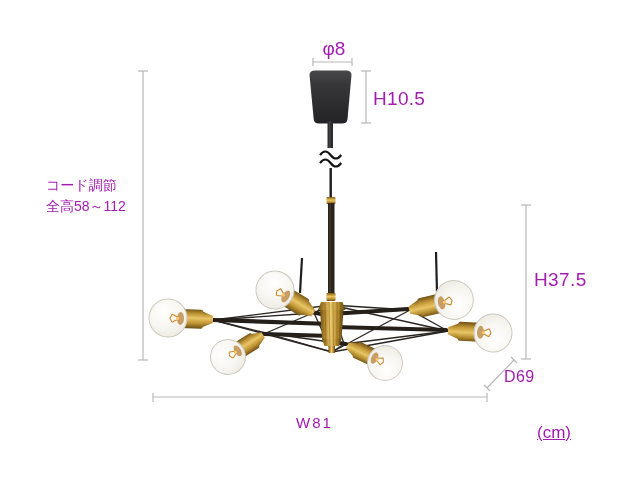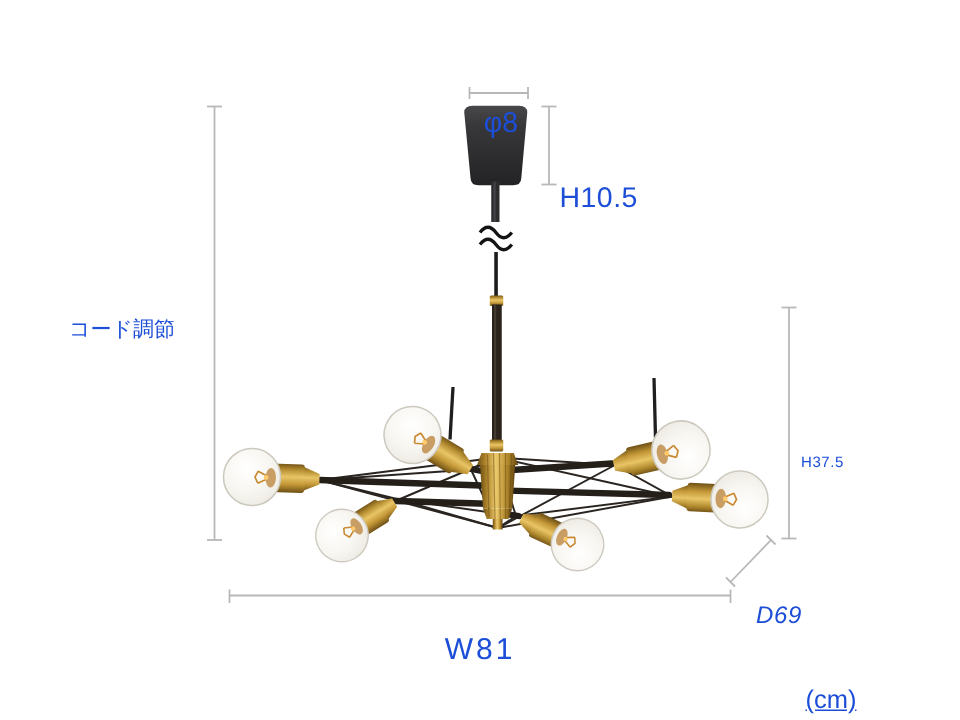--- a/index.html
+++ b/index.html
@@ -1,27 +1,27 @@
 <!DOCTYPE html>
 <html><head>
 <meta charset="utf-8">
 <style>
   html,body{margin:0;padding:0;}
   body{width:640px;height:480px;background:#ffffff;overflow:hidden;
        font-family:"Liberation Sans","DejaVu Sans",sans-serif;}
   .stage{position:relative;width:640px;height:480px;background:#ffffff;}
   .stage svg{position:absolute;left:0;top:0;}
-  .lbl{position:absolute;color:#1d4ed8;white-space:nowrap;margin-top:34px;}
+  .lbl{position:absolute;color:#a21caf;white-space:nowrap;}
   .lbl-phi8{left:312px;top:38px;width:44px;text-align:center;font-size:19px;}
   .lbl-h105{left:373px;top:88px;font-size:19px;letter-spacing:.3px;}
   .lbl-cord{left:46px;top:175px;font-size:14px;line-height:21px;}
   .lbl-cord span{display:block;}
-  .lbl-h375{left:534px;top:269px;font-size:10px;letter-spacing:.4px;}
-  .lbl-d69{left:504px;top:368px;font-size:16px;letter-spacing:.4px;font-style:italic;}
-  .lbl-w81{left:296px;top:388px;width:48px;text-align:center;font-size:20px;letter-spacing:2px;}
+  .lbl-h375{left:534px;top:269px;font-size:19px;letter-spacing:.4px;}
+  .lbl-d69{left:504px;top:368px;font-size:16px;letter-spacing:.4px;}
+  .lbl-w81{left:296px;top:414px;width:48px;font-size:15px;letter-spacing:2px;}
   .lbl-cm{left:537px;top:423px;font-size:17px;text-decoration:underline;}
 </style>
 </head>
 <body>
 
 <div class="stage">
 
   <svg width="640" height="480" viewBox="0 0 640 480">
     <defs>
       <linearGradient id="brassGrad" x1="0" y1="0" x2="0" y2="1">
@@ -161,18 +161,19 @@
       <use href="#bulbUnit" transform="translate(454,300) rotate(167) scale(1.02)"></use>
       <use href="#bulbUnit" transform="translate(493,333) rotate(183)"></use>
       <use href="#bulbUnit" transform="translate(385,363) rotate(-155) scale(0.92)"></use>
     </g>
   </svg>
 
   <div class="lbl lbl-phi8">φ8</div>
   <div class="lbl lbl-h105">H10.5</div>
   <div class="lbl lbl-cord">
     <span>コード調節</span>
+    <span>全高58～112</span>
   </div>
   <div class="lbl lbl-h375">H37.5</div>
   <div class="lbl lbl-d69">D69</div>
   <div class="lbl lbl-w81">W81</div>
   <div class="lbl lbl-cm">(cm)</div>
 </div>
 
 </body></html>

